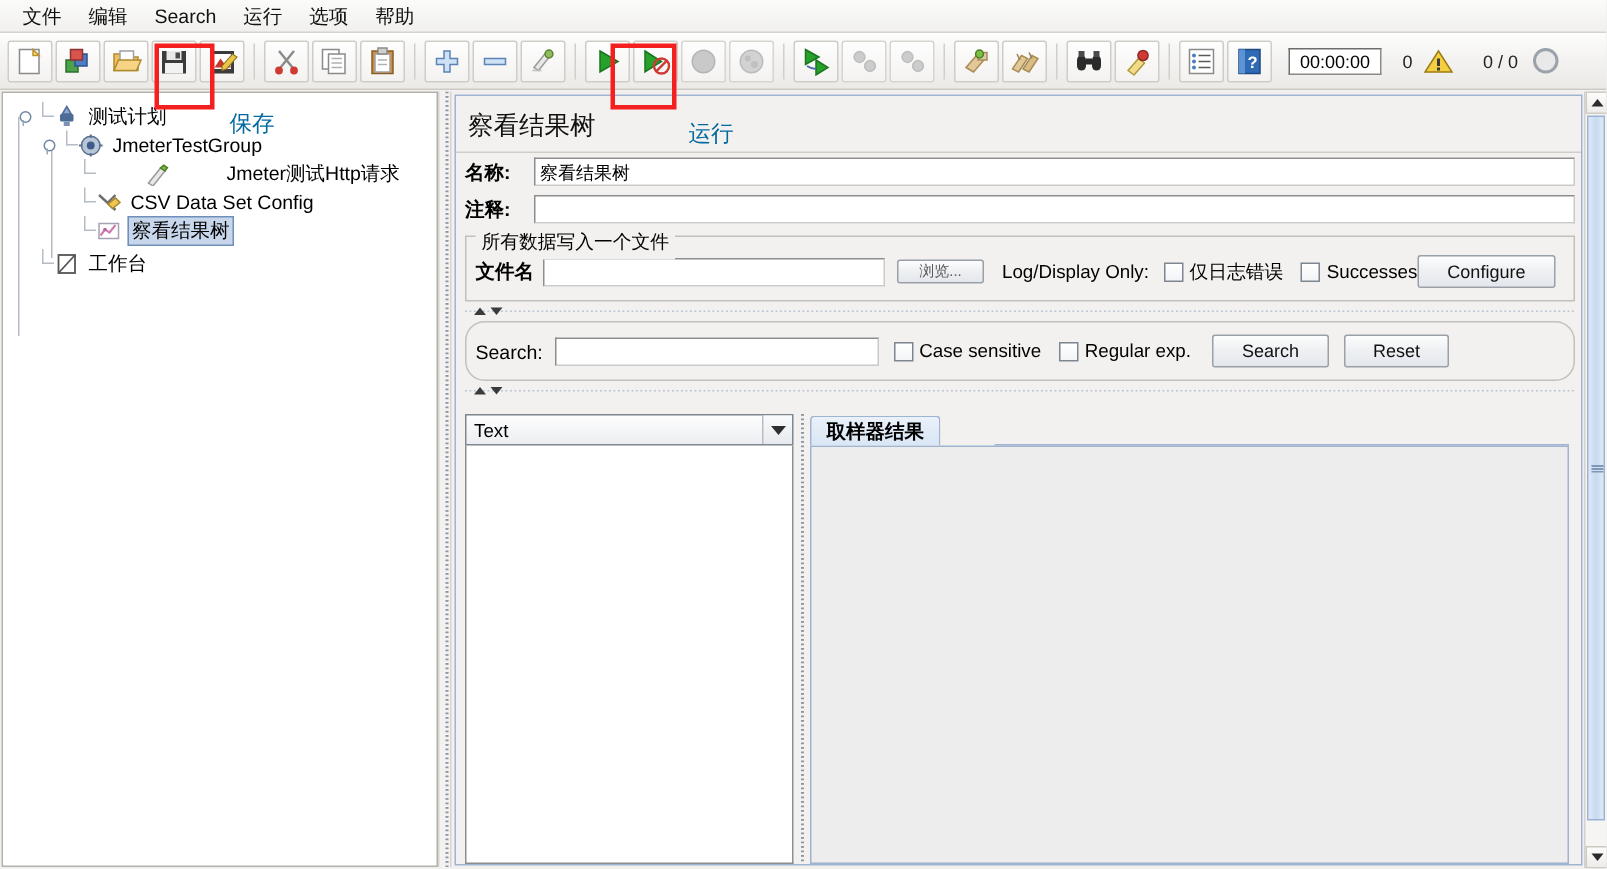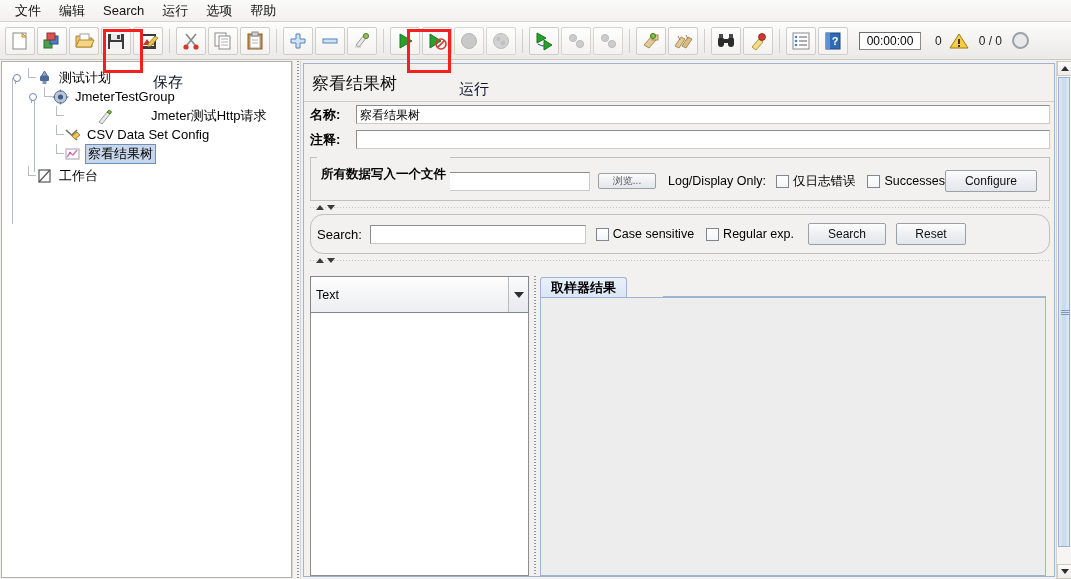--- a/index.html
+++ b/index.html
@@ -75,41 +75,41 @@
     font-size: 12px;
     display: flex; align-items: center; justify-content: center;
     box-sizing: border-box;
   }
   .counter-num {
     margin-left: 14px;
     font-size: 12px;
     color: #222;
   }
   .warn-icon { margin-left: 7px; width: 20px; height: 18px; }
-  .ratio-num { margin-left: 10px; font-size: 12px; color: #222; }
+  .ratio-num { margin-left: 20px; font-size: 12px; color: #222; }
   .circle-cut {
     margin-left: 10px;
     width: 17px; height: 17px;
     border: 2px solid #9aa2ab;
     border-radius: 50%;
     box-sizing: border-box;
     background: #e9e9e9;
   }
 
   
   .redbox {
     position: absolute;
     border: 3px solid #f41f1f;
     box-sizing: border-box;
     pointer-events: none;
     z-index: 40;
   }
   .redlabel {
     position: absolute;
-    color: #0f172a;
+    color: #0369a1;
     font-size: 15px;
     font-family: "Liberation Sans", sans-serif;
     z-index: 41;
     white-space: nowrap;
   }
 
   
   .tree-panel {
     position: absolute; left: 1px; top: 61px;
     width: 291px; height: 517px;
@@ -215,23 +215,23 @@
   .groupbox {
     margin: 5px 4px 0 6px;
     border: 1px solid #c2c0bb;
     position: relative;
     padding: 12px 6px 8px 6px;
     box-sizing: border-box;
   }
   .groupbox > .gb-title {
     position: absolute; top: -8px; left: 6px;
     background: #f2f1ef;
-    padding: 16px 4px;
+    padding: 3px 4px;
     font-size: 12.5px;
-    font-weight: bold;
+    font-weight: normal;
   }
   .row-flex { display:flex; align-items:center; }
   .btn {
     border: 1px solid #9aa0a8;
     background: linear-gradient(to bottom, #fdfdfd 0%, #eef0f3 48%, #e3e7ec 100%);
     border-radius: 2px;
     font-size: 12px;
     padding: 3px 9px;
     box-sizing: border-box;
     text-align: center;
@@ -271,21 +271,21 @@
     position:absolute; left:0; top:212px;
     width: 750px; height: 300px;
     display: flex;
   }
   .left-results {
     width: 219px;
     margin-left: 6px;
     display: flex; flex-direction: column;
   }
   .combo {
-    height: 37px;
+    height: 21px;
     border: 1px solid #7f8790;
     background: linear-gradient(to bottom,#fdfdfd 0%, #eceef1 100%);
     display: flex; align-items: center;
     box-sizing: border-box;
     position: relative;
   }
   .combo .ctext { flex:1; font-size: 12.5px; padding-left: 5px; }
   .combo .carrow {
     width: 19px; height: 100%;
     display:flex; align-items:center; justify-content:center;

